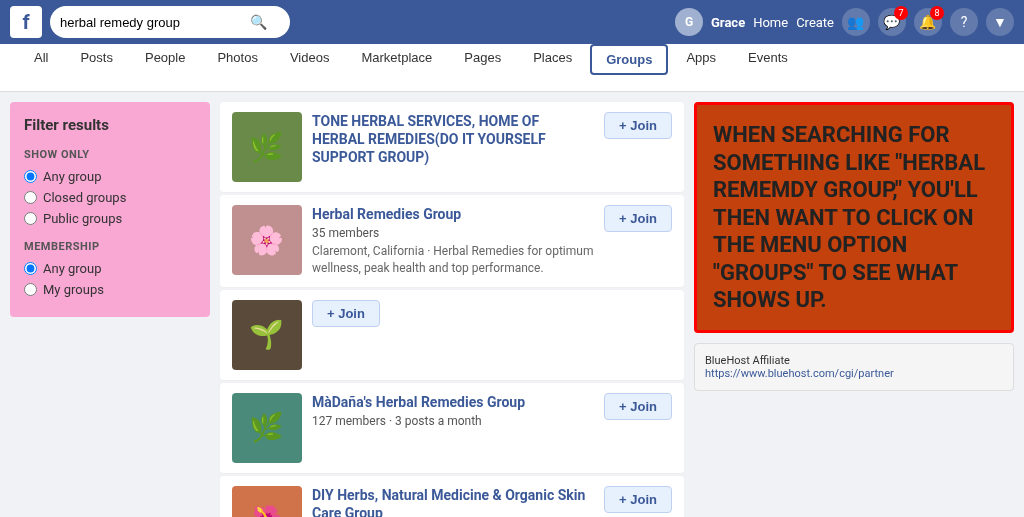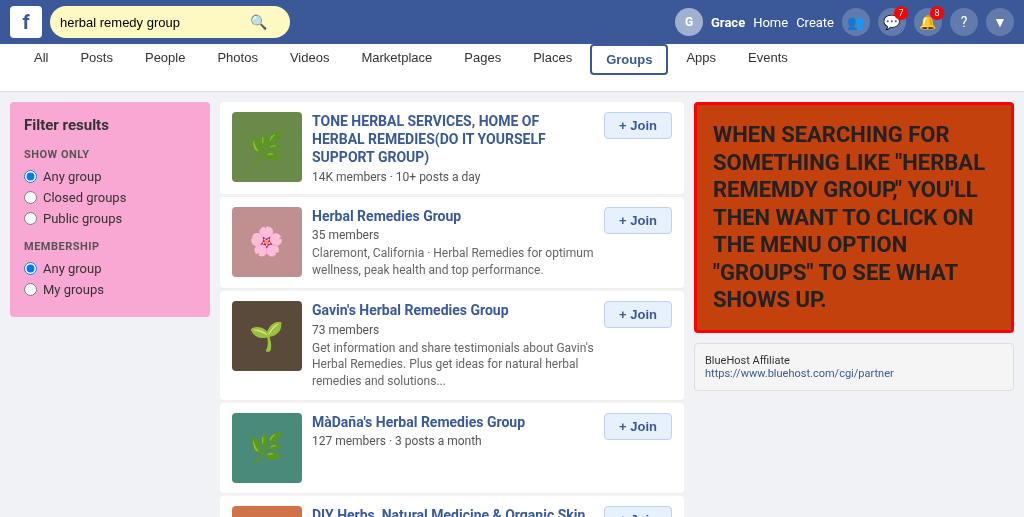--- a/index.html
+++ b/index.html
@@ -16,21 +16,21 @@
     }
     .fb-logo {
       width: 32px; height: 32px;
       background: white;
       border-radius: 4px;
       display: flex; align-items: center; justify-content: center;
       font-weight: bold; color: #3b5998; font-size: 20px; flex-shrink: 0;
     }
     .search-bar {
       display: flex; align-items: center;
-      background: #fef9c3;
+      background: #ffffff;
       border-radius: 20px;
       padding: 0 10px;
       height: 32px;
       width: 240px;
     }
     .search-bar input {
       border: none; outline: none;
       font-size: 13px; width: 190px;
       background: transparent;
     }
@@ -299,42 +299,36 @@
       <input type="radio" name="membership" style=""> My groups
     </label>
   </aside>
 
   <div class="results-col">
 
     <div class="result-card">
       <div class="result-thumb green">🌿</div>
       <div class="result-info">
         <div class="result-name">TONE HERBAL SERVICES, HOME OF HERBAL REMEDIES(DO IT YOURSELF SUPPORT GROUP)</div>
-        <div class="result-meta">14K members · 10+ posts a day</div>
       </div>
       <button class="join-btn">+ Join</button>
     </div>
 
     <div class="result-card">
       <div class="result-thumb pink">🌸</div>
       <div class="result-info">
         <div class="result-name">Herbal Remedies Group</div>
         <div class="result-meta">35 members</div>
         <div class="result-desc">Claremont, California · Herbal Remedies for optimum wellness, peak health and top performance.</div>
       </div>
       <button class="join-btn">+ Join</button>
     </div>
 
     <div class="result-card">
       <div class="result-thumb dark">🌱</div>
-      <div class="result-info">
-        <div class="result-name">Gavin's Herbal Remedies Group</div>
-        <div class="result-meta">73 members</div>
-        <div class="result-desc">Get information and share testimonials about Gavin's Herbal Remedies. Plus get ideas for natural herbal remedies and solutions...</div>
-      </div>
       <button class="join-btn">+ Join</button>
     </div>
 
     <div class="result-card">
       <div class="result-thumb teal">🌿</div>
       <div class="result-info">
         <div class="result-name">MàDaña's Herbal Remedies Group</div>
         <div class="result-meta">127 members · 3 posts a month</div>
       </div>
       <button class="join-btn">+ Join</button>

